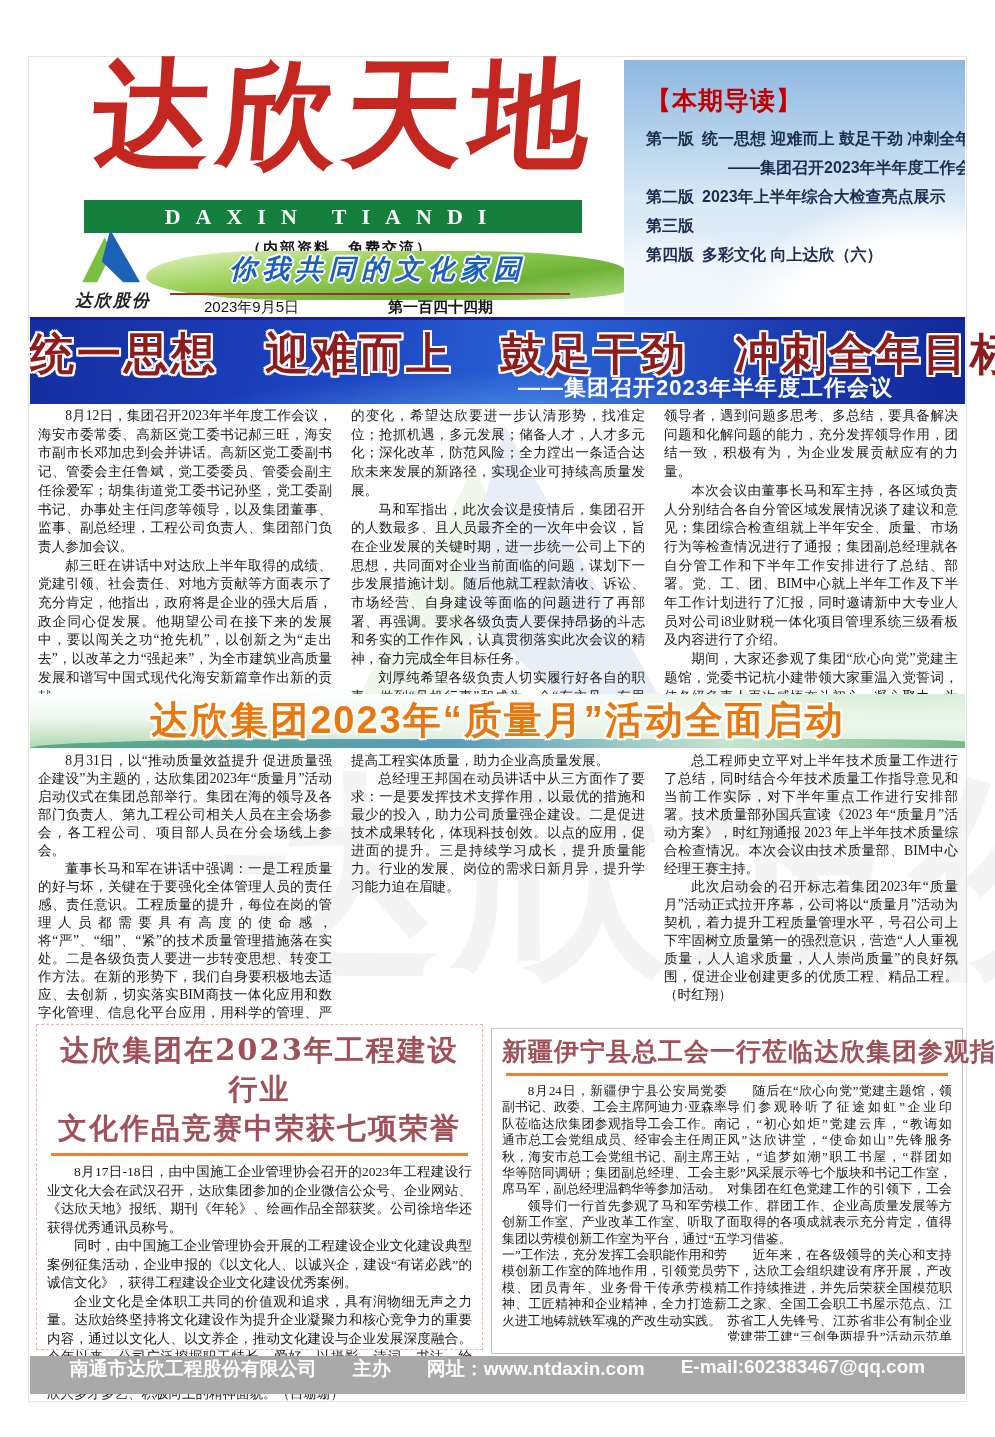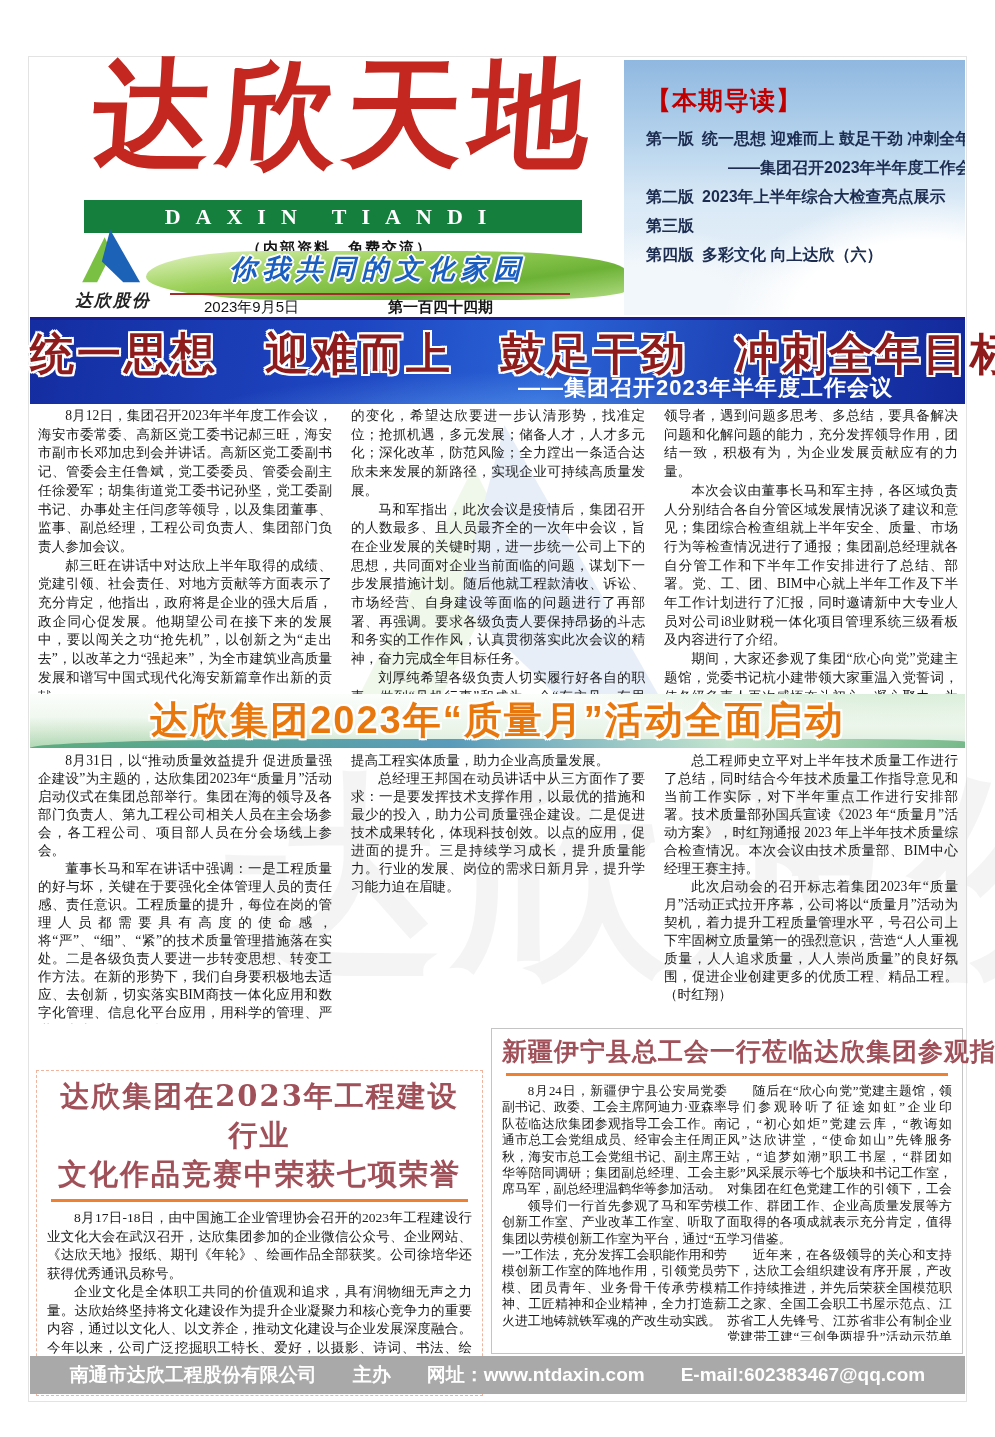--- a/index.html
+++ b/index.html
@@ -74,38 +74,38 @@
                     radial-gradient(70% 160% at 94% -30%, rgba(150,205,150,.5) 0%, rgba(150,205,150,0) 55%),
                     linear-gradient(180deg,#fcfefc 0%,#e9f4e7 70%,#d4ebdc 100%);}
   .band2-curve{position:absolute;left:0;bottom:0;width:100%;height:9px;
          background:linear-gradient(90deg,#3f9e6b 0%,#2e7fae 45%,#bfe3c9 75%,#57a86e 100%);
          border-radius:100% 40% 0 0 / 300% 90% 0 0;opacity:.75;}
   .band2-title{position:absolute;left:0;top:1px;width:100%;text-align:center;font-size:38px;font-weight:bold;
          color:#e8770e;letter-spacing:2px;font-family:"Liberation Sans","DejaVu Sans",sans-serif;white-space:nowrap;
          text-shadow:-2px 0 #fff,2px 0 #fff,0 -2px #fff,0 2px #fff,-2px -2px #fff,2px 2px #fff,2px -2px #fff,-2px 2px #fff;}
 
   
-  .bl{position:absolute;left:36px;top:1070px;width:447px;height:326px;border:1px dashed #f0b49e;box-sizing:border-box;
+  .bl{position:absolute;left:36px;top:1024px;width:447px;height:326px;border:1px dashed #f0b49e;box-sizing:border-box;
       padding:6px 10px 12px 10px;}
   .bl-title{text-align:center;font-size:29px;line-height:39px;font-weight:bold;color:#a05059;
       letter-spacing:2px;font-family:"DejaVu Serif",serif;}
   .rule-orange{height:3px;background:#f08030;margin:5px 4px 7px 4px;}
   .bl-body{font-size:13.5px;line-height:18.5px;text-align:justify;}
   .bl-body p{margin:0;}
 
   .br{position:absolute;left:491px;top:1028px;width:472px;height:326px;border:1px solid #c4c4c4;box-sizing:border-box;
       padding:7px 10px 0 10px;}
   .br-title{text-align:center;font-size:25px;line-height:32px;font-weight:bold;color:#a05059;
       letter-spacing:1px;font-family:"DejaVu Serif",serif;white-space:nowrap;}
   .br-cols{display:flex;margin-top:7px;font-size:12.9px;line-height:16.4px;text-align:justify;height:258px;overflow:hidden;}
   .br-cols .col p{margin:0;}
 
   
   .footer{position:absolute;left:30px;top:1356px;width:935px;height:38px;background:#a9a9a9;color:#ffffff;
-      display:flex;align-items:center;justify-content:center;gap:36px;font-size:19px;font-weight:bold;
+      display:flex;justify-content:center;gap:36px;font-size:19px;font-weight:bold;
       font-family:"Liberation Sans","DejaVu Sans",sans-serif;}
 </style>
 </head>
 <body>
 
 <div class="page">
   <div class="frame"></div>
 
   <div class="wm-tri">
     <svg width="400" height="310" viewBox="0 0 66 60">
@@ -203,20 +203,21 @@
       <p class="ind">此次启动会的召开标志着集团2023年“质量月”活动正式拉开序幕，公司将以“质量月”活动为契机，着力提升工程质量管理水平，号召公司上下牢固树立质量第一的强烈意识，营造“人人重视质量，人人追求质量，人人崇尚质量”的良好氛围，促进企业创建更多的优质工程、精品工程。（时红翔）</p>
     </div>
   </div>
 
   <div class="bl">
     <div class="bl-title">达欣集团在2023年工程建设行业</div>
     <div class="bl-title">文化作品竞赛中荣获七项荣誉</div>
     <div class="rule-orange"></div>
     <div class="bl-body">
       <p class="ind">8月17日-18日，由中国施工企业管理协会召开的2023年工程建设行业文化大会在武汉召开，达欣集团参加的企业微信公众号、企业网站、《达欣天地》报纸、期刊《年轮》、绘画作品全部获奖。公司徐培华还获得优秀通讯员称号。</p>
+      <p class="ind">同时，由中国施工企业管理协会开展的工程建设企业文化建设典型案例征集活动，企业申报的《以文化人、以诚兴企，建设“有诺必践”的诚信文化》，获得工程建设企业文化建设优秀案例。</p>
       <p class="ind">企业文化是全体职工共同的价值观和追求，具有润物细无声之力量。达欣始终坚持将文化建设作为提升企业凝聚力和核心竞争力的重要内容，通过以文化人、以文养企，推动文化建设与企业发展深度融合。今年以来，公司广泛挖掘职工特长、爱好，以摄影、诗词、书法、绘画、微视频等作品形式，反映一线的“匠人”与“匠事”，进一步展现了达欣人多才多艺、积极向上的精神面貌。（吕珊珊）</p>
     </div>
   </div>
 
   <div class="br">
     <div class="br-title">新疆伊宁县总工会一行莅临达欣集团参观指导</div>
     <div class="rule-orange"></div>
     <div class="br-cols">
       <div class="col">
         <p class="ind">8月24日，新疆伊宁县公安局党委副书记、政委、工会主席阿迪力·亚森率队莅临达欣集团参观指导工会工作。南通市总工会党组成员、经审会主任周正秋，海安市总工会党组书记、副主席王华等陪同调研；集团副总经理、工会主席马军，副总经理温鹤华等参加活动。</p>

